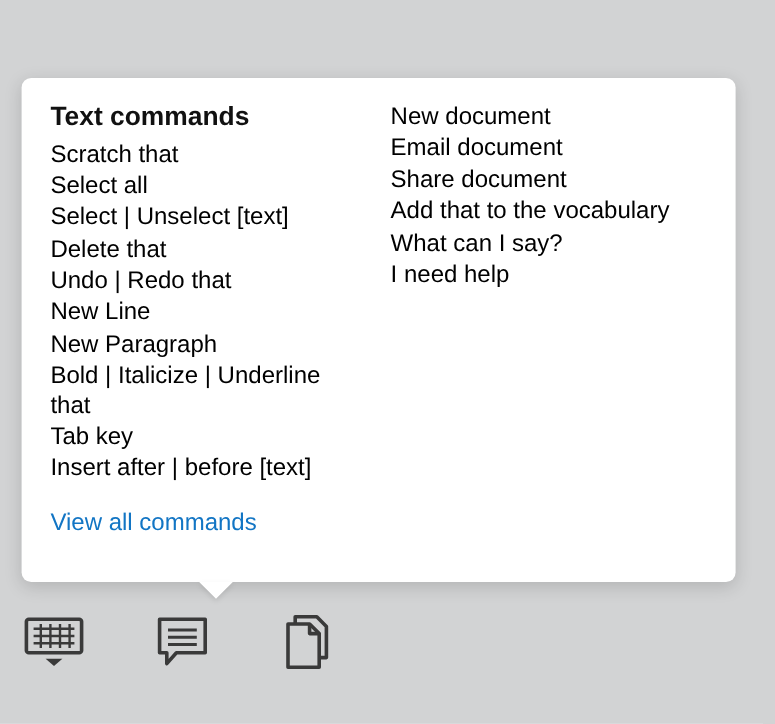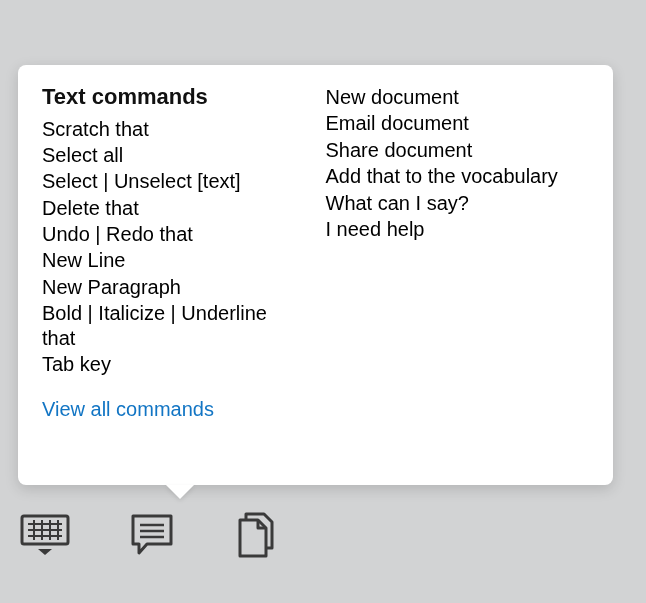--- a/index.html
+++ b/index.html
@@ -105,20 +105,21 @@
       <ul class="cmd-list">
         <li>Scratch that</li>
         <li>Select all</li>
         <li>Select | Unselect [text]</li>
         <li>Delete that</li>
         <li>Undo | Redo that</li>
         <li>New Line</li>
         <li>New Paragraph</li>
         <li>Bold | Italicize | Underline that</li>
         <li>Tab key</li>
+        <li>Insert after | before [text]</li>
       </ul>
     </div>
 
     <div class="col">
       <ul class="cmd-list">
         <li>New document</li>
         <li>Email document</li>
         <li>Share document</li>
         <li>Add that to the vocabulary</li>
         <li>What can I say?</li>

